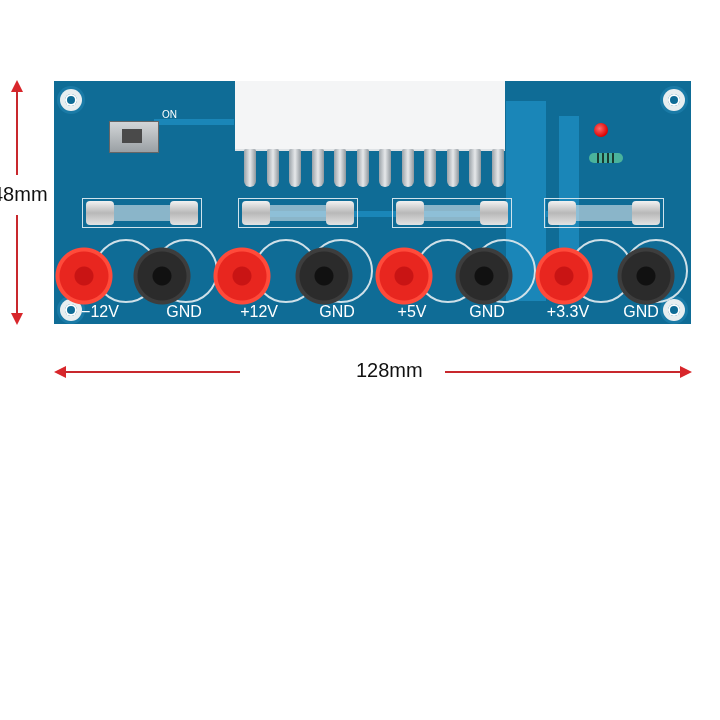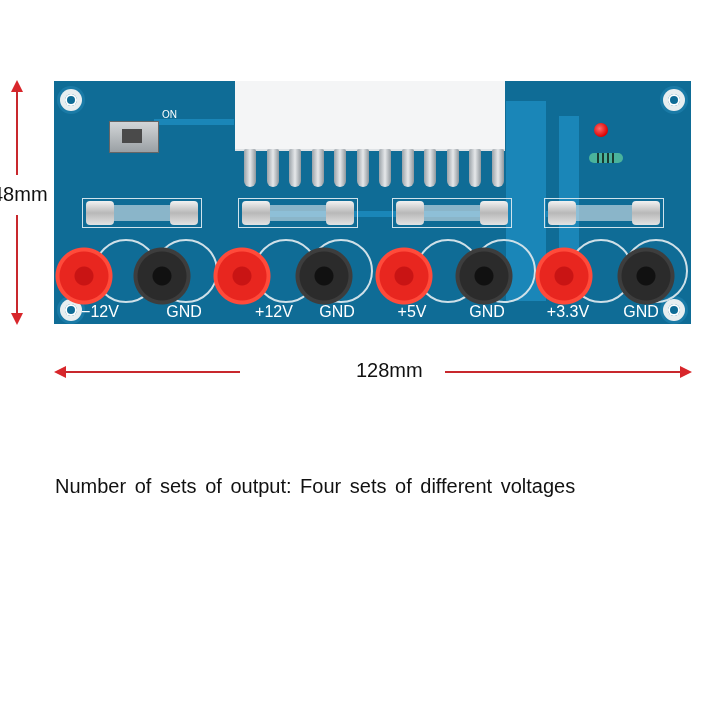--- a/index.html
+++ b/index.html
@@ -122,29 +122,28 @@
   <div class="post black" style="left:78px;"></div>
   <div class="post red" style="left:158px;"></div>
   <div class="post black" style="left:240px;"></div>
   <div class="post red" style="left:320px;"></div>
   <div class="post black" style="left:400px;"></div>
   <div class="post red" style="left:480px;"></div>
   <div class="post black" style="left:562px;"></div>
 
   <span class="term-label" style="left:11px;">−12V</span>
   <span class="term-label" style="left:95px;">GND</span>
-  <span class="term-label" style="left:185px;">+12V</span>
+  <span class="term-label" style="left:154px;text-align:right;">+12V</span>
   <span class="term-label" style="left:248px;">GND</span>
   <span class="term-label" style="left:323px;">+5V</span>
   <span class="term-label" style="left:398px;">GND</span>
   <span class="term-label" style="left:479px;">+3.3V</span>
   <span class="term-label" style="left:552px;">GND</span>
 </div>
 
 <div class="arrow-left" style="left:54px;"></div>
 <div class="hline" style="left:64px;width:176px;"></div>
 <div class="dim-label" style="left:356px;top:359px;">128mm</div>
 <div class="hline" style="left:445px;width:236px;"></div>
 <div class="arrow-right" style="left:680px;"></div>
 
 <div class="specs">
-  <div class="spec-line">Number of sets of output: Four sets of different voltages</div>
 </div>
 
 </body></html>

